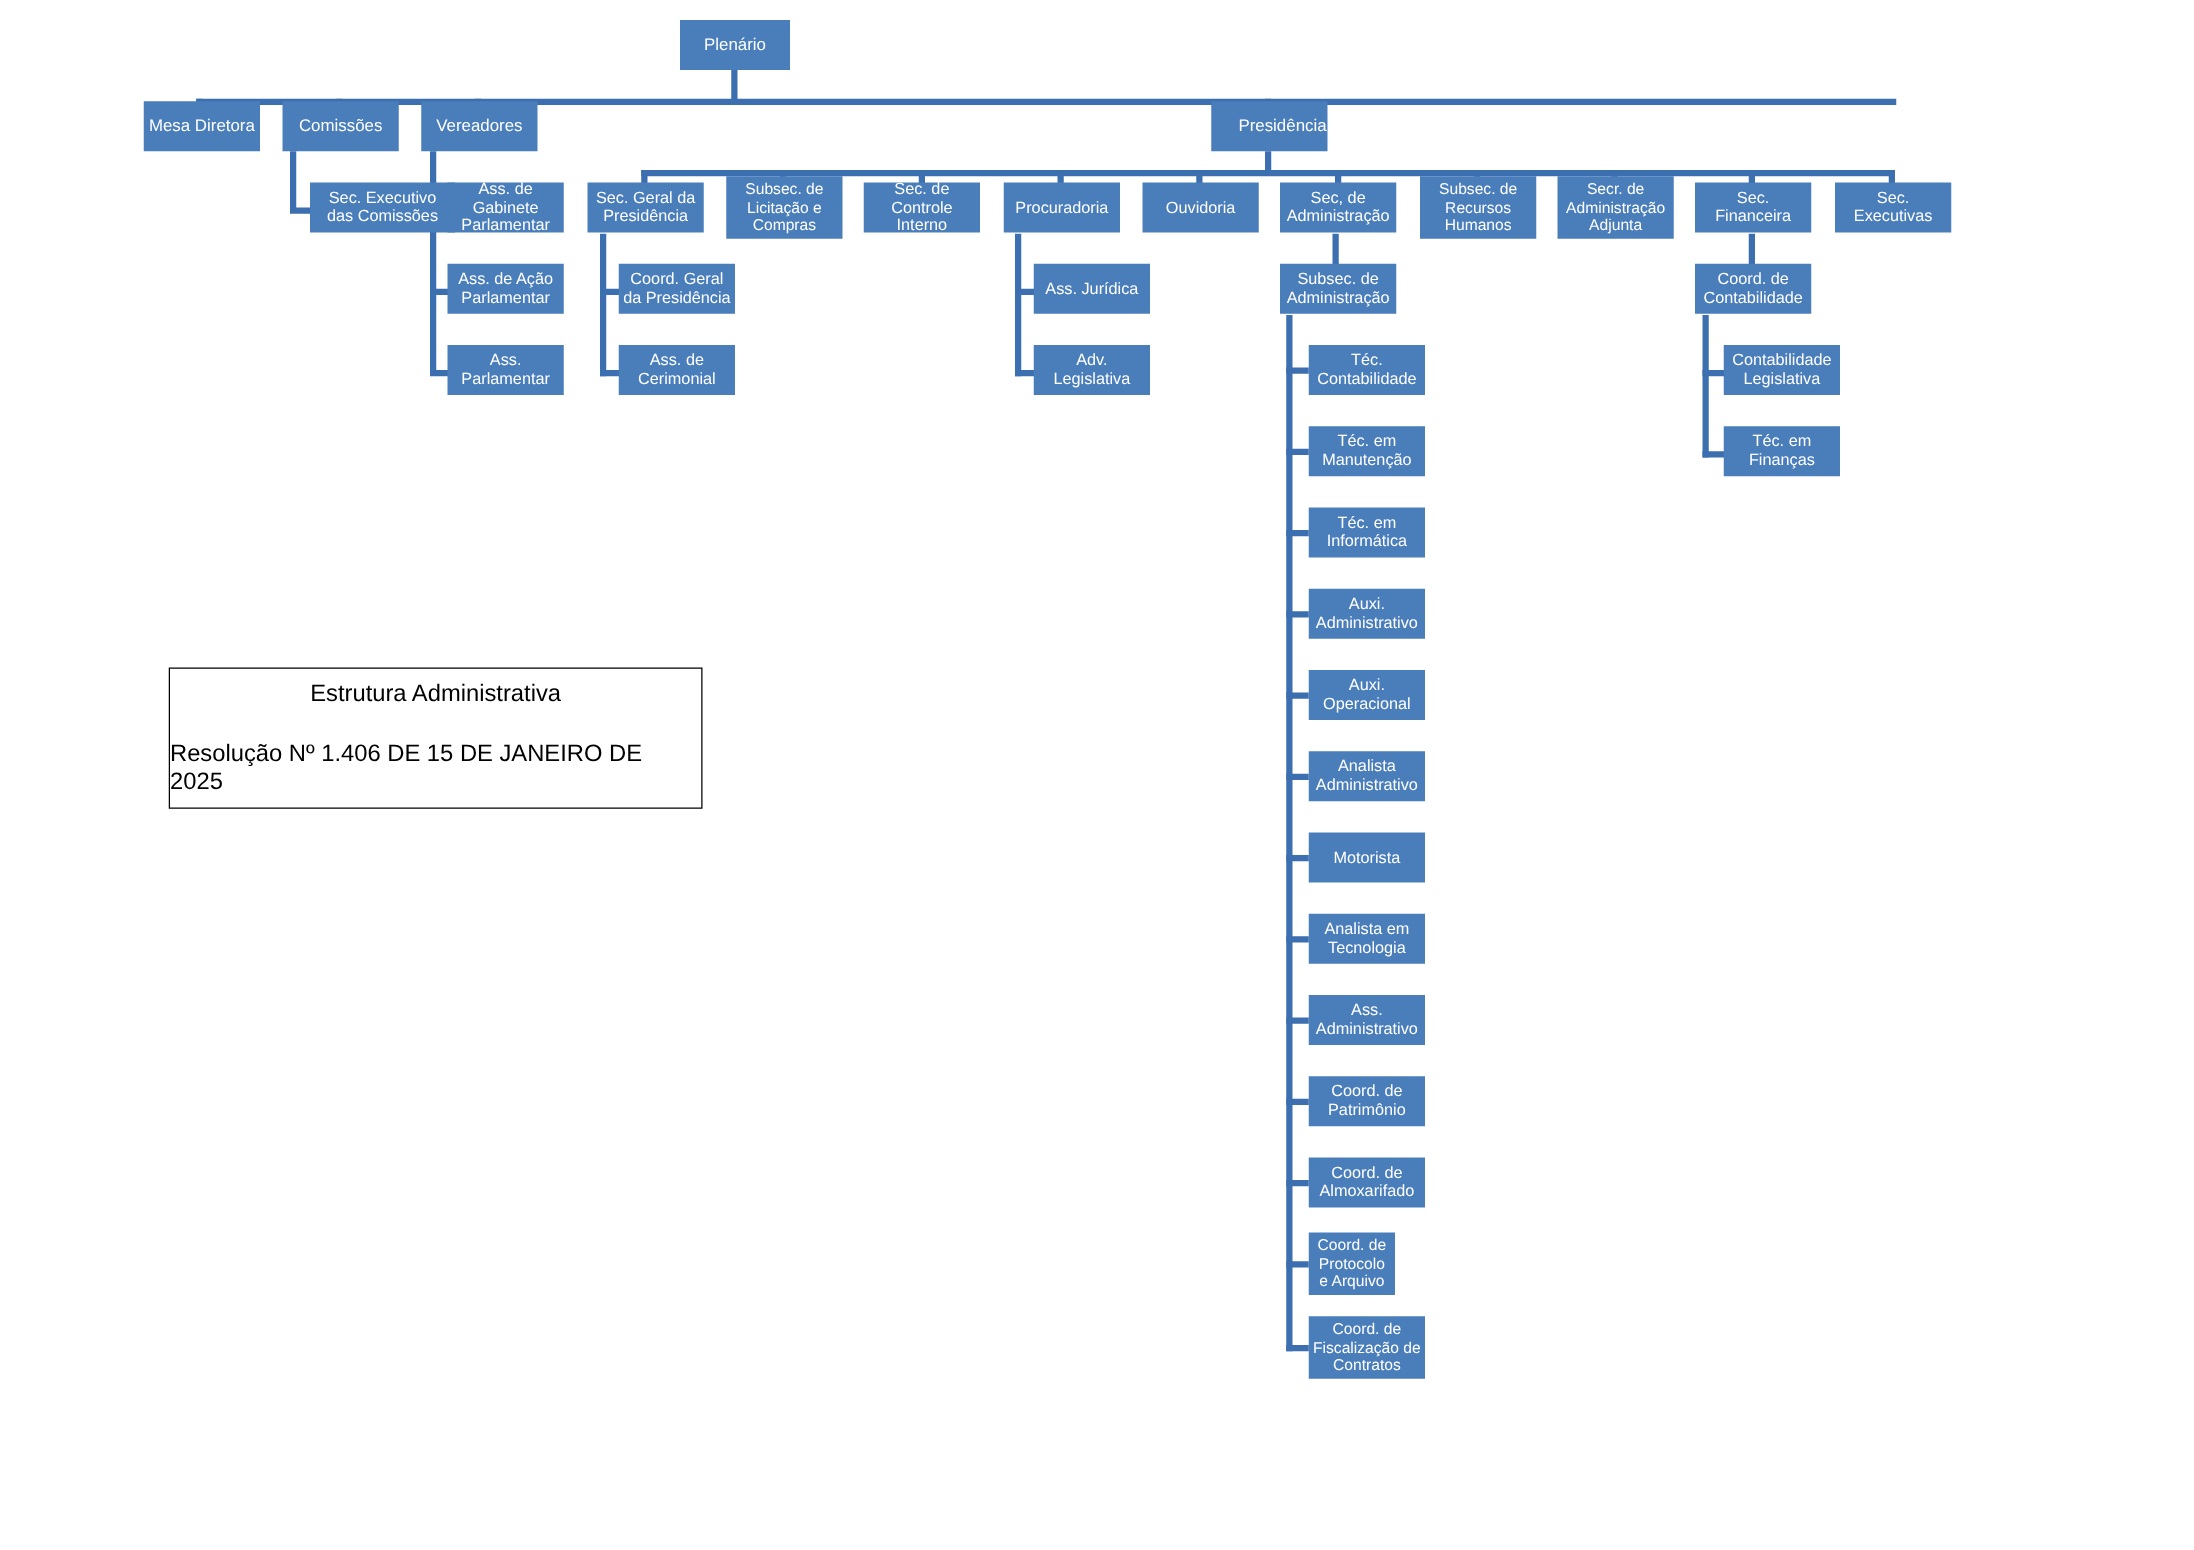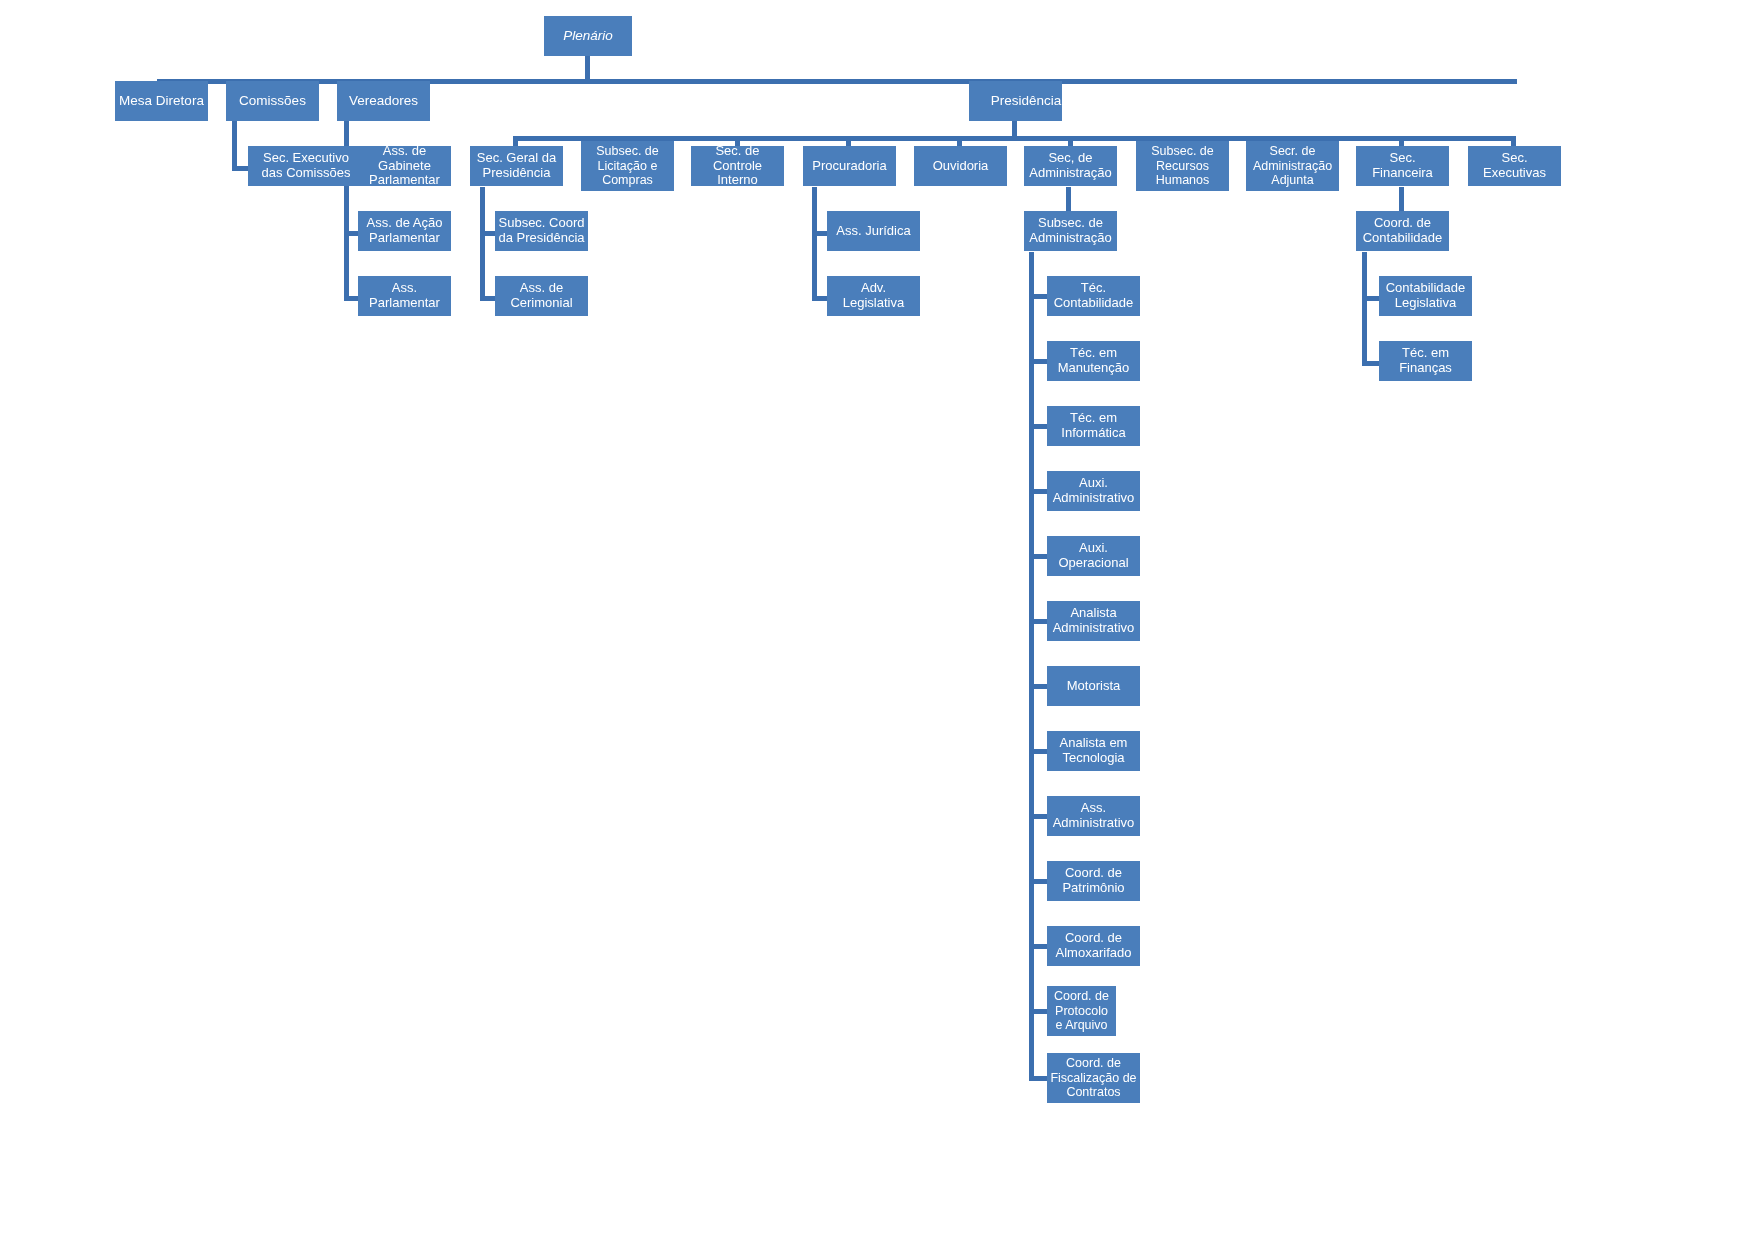--- a/index.html
+++ b/index.html
@@ -117,21 +117,21 @@
   <div class="conn" style="left:1029px; top:554px;  width:18px; height:5px;"></div>
   <div class="conn" style="left:1029px; top:619px;  width:18px; height:5px;"></div>
   <div class="conn" style="left:1029px; top:684px;  width:18px; height:5px;"></div>
   <div class="conn" style="left:1029px; top:749px;  width:18px; height:5px;"></div>
   <div class="conn" style="left:1029px; top:814px;  width:18px; height:5px;"></div>
   <div class="conn" style="left:1029px; top:879px;  width:18px; height:5px;"></div>
   <div class="conn" style="left:1029px; top:944px;  width:18px; height:5px;"></div>
   <div class="conn" style="left:1029px; top:1009px; width:18px; height:5px;"></div>
   <div class="conn" style="left:1029px; top:1076px; width:18px; height:5px;"></div>
 
-  <div class="node" style="left:544px; top:16px; width:88px; height:40px;font-style:italic;">Plenário</div>
+  <div class="node" style="left:544px; top:16px; width:88px; height:40px;">Plenário</div>
 
   <div class="node" style="left:115px; top:81px; width:93px; height:40px;">Mesa Diretora</div>
 
   <div class="node" style="left:226px; top:81px; width:93px; height:40px;">Comissões</div>
 
   <div class="node" style="left:337px; top:81px; width:93px; height:40px;">Vereadores</div>
 
   <div class="node" style="left:969px; top:81px; width:93px; height:40px;padding-left:24px;">Presidência</div>
 
   <div class="node small" style="left:248px; top:146px; width:116px; height:40px;">Sec. Executivo das Comissões</div>
@@ -155,21 +155,21 @@
   <div class="node small" style="left:1024px; top:146px; width:93px; height:40px;">Sec, de Administração</div>
 
   <div class="node tiny" style="left:1136px; top:141px; width:93px; height:50px;">Subsec. de Recursos Humanos</div>
 
   <div class="node tiny" style="left:1246px; top:141px; width:93px; height:50px;">Secr. de Administração Adjunta</div>
 
   <div class="node small" style="left:1356px; top:146px; width:93px; height:40px;">Sec. Financeira</div>
 
   <div class="node small" style="left:1468px; top:146px; width:93px; height:40px;">Sec. Executivas</div>
 
-  <div class="node small" style="left:495px; top:211px; width:93px; height:40px;">Subsec. Coord da Presidência</div>
+  <div class="node small" style="left:495px; top:211px; width:93px; height:40px;">Coord. Geral da Presidência</div>
 
   <div class="node small" style="left:495px; top:276px; width:93px; height:40px;">Ass. de Cerimonial</div>
 
   <div class="node small" style="left:827px; top:211px; width:93px; height:40px;">Ass. Jurídica</div>
 
   <div class="node small" style="left:827px; top:276px; width:93px; height:40px;">Adv. Legislativa</div>
 
   <div class="node small" style="left:1024px; top:211px; width:93px; height:40px;">Subsec. de Administração</div>
 
   <div class="node small" style="left:1356px; top:211px; width:93px; height:40px;">Coord. de Contabilidade</div>
@@ -197,14 +197,18 @@
   <div class="node small" style="left:1047px; top:796px; width:93px; height:40px;">Ass. Administrativo</div>
 
   <div class="node small" style="left:1047px; top:861px; width:93px; height:40px;">Coord. de Patrimônio</div>
 
   <div class="node small" style="left:1047px; top:926px; width:93px; height:40px;">Coord. de Almoxarifado</div>
 
   <div class="node tiny" style="left:1047px; top:986px; width:69px; height:50px;">Coord. de Protocolo e Arquivo</div>
 
   <div class="node tiny" style="left:1047px; top:1053px; width:93px; height:50px;">Coord. de Fiscalização de Contratos</div>
 
+  <div class="legend" style="left:135px; top:534px; width:427px; height:113px;">
+    <div class="l1">Estrutura Administrativa</div>
+    <div class="l2">Resolução Nº 1.406 DE 15 DE JANEIRO DE 2025</div>
+  </div>
 
 </div>
 
 </body></html>

